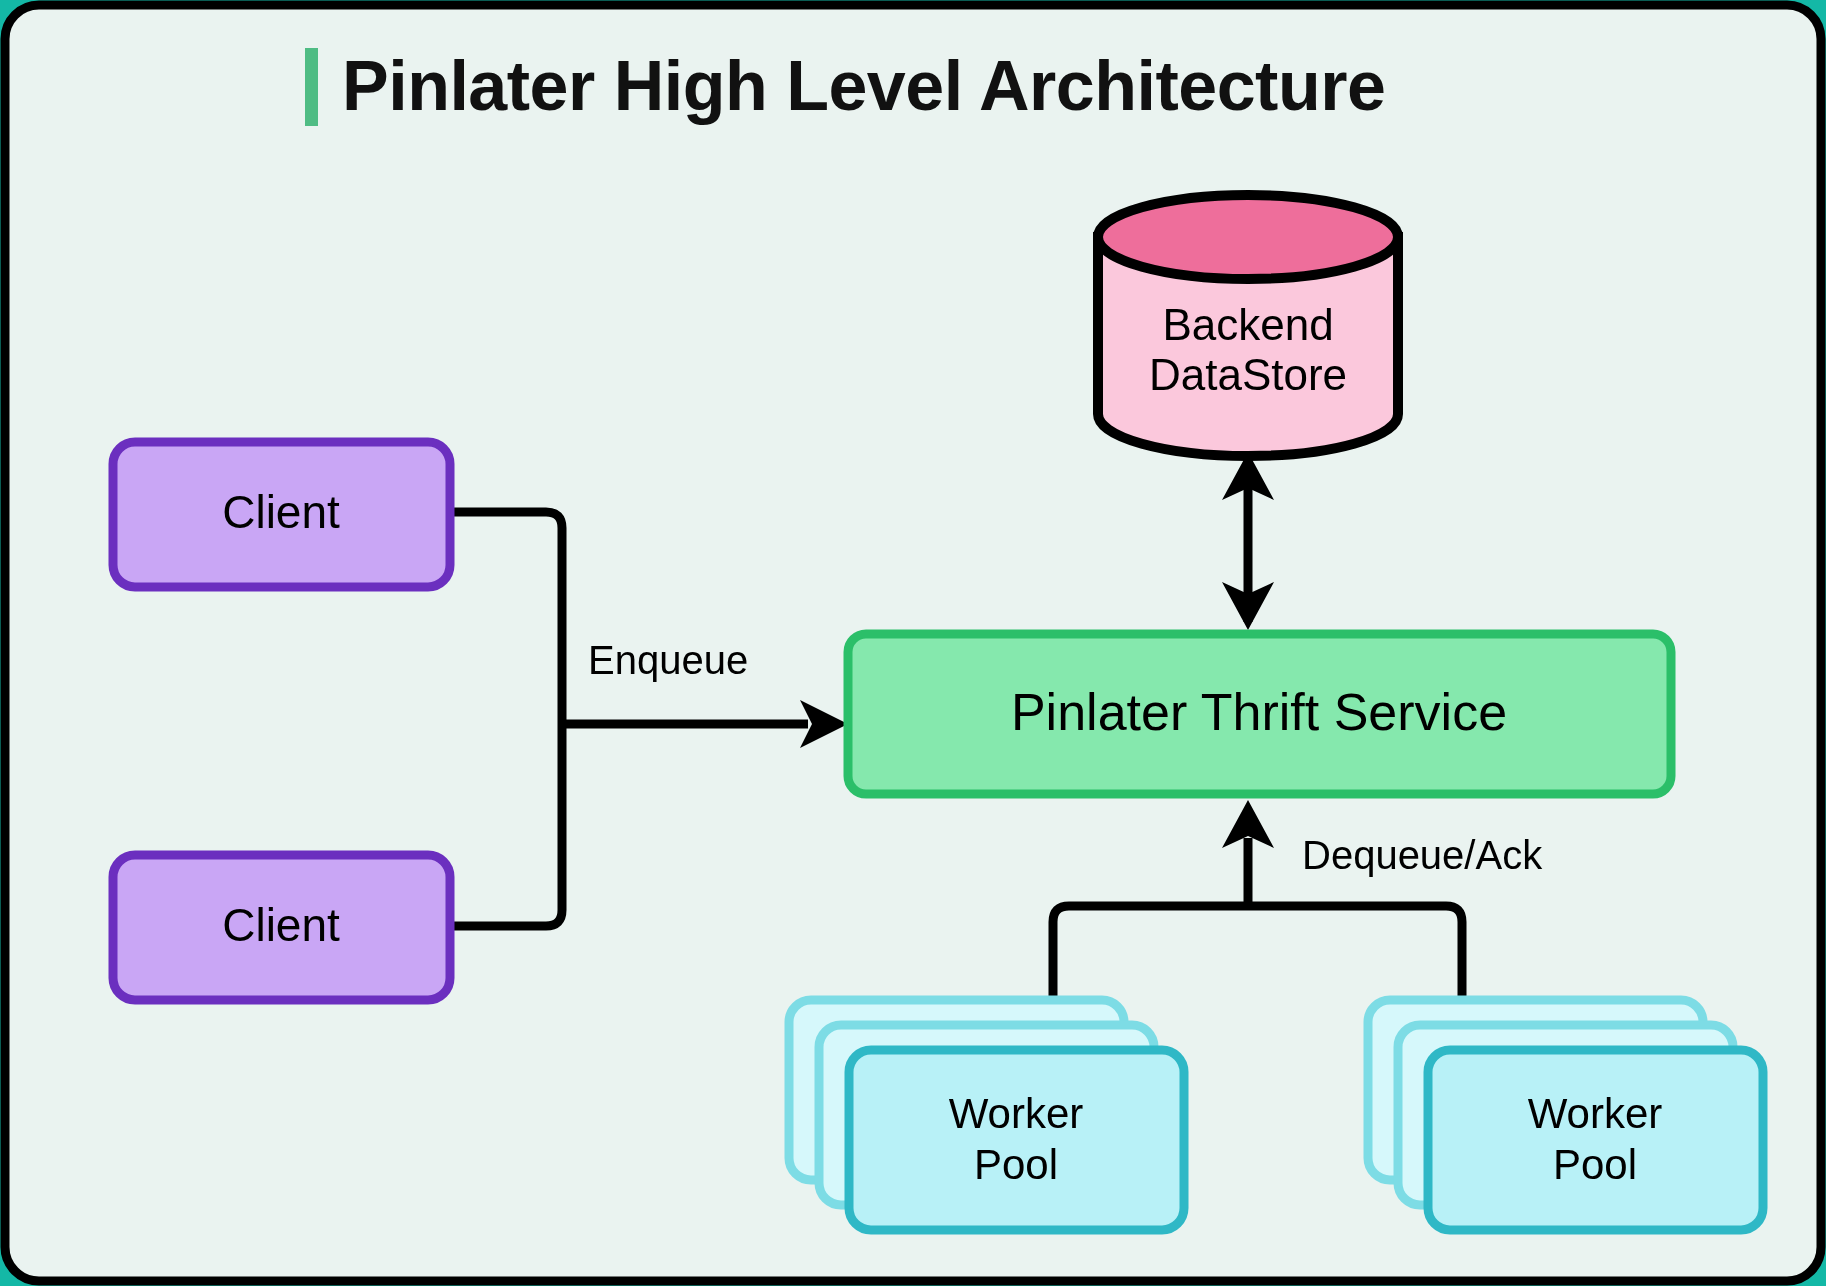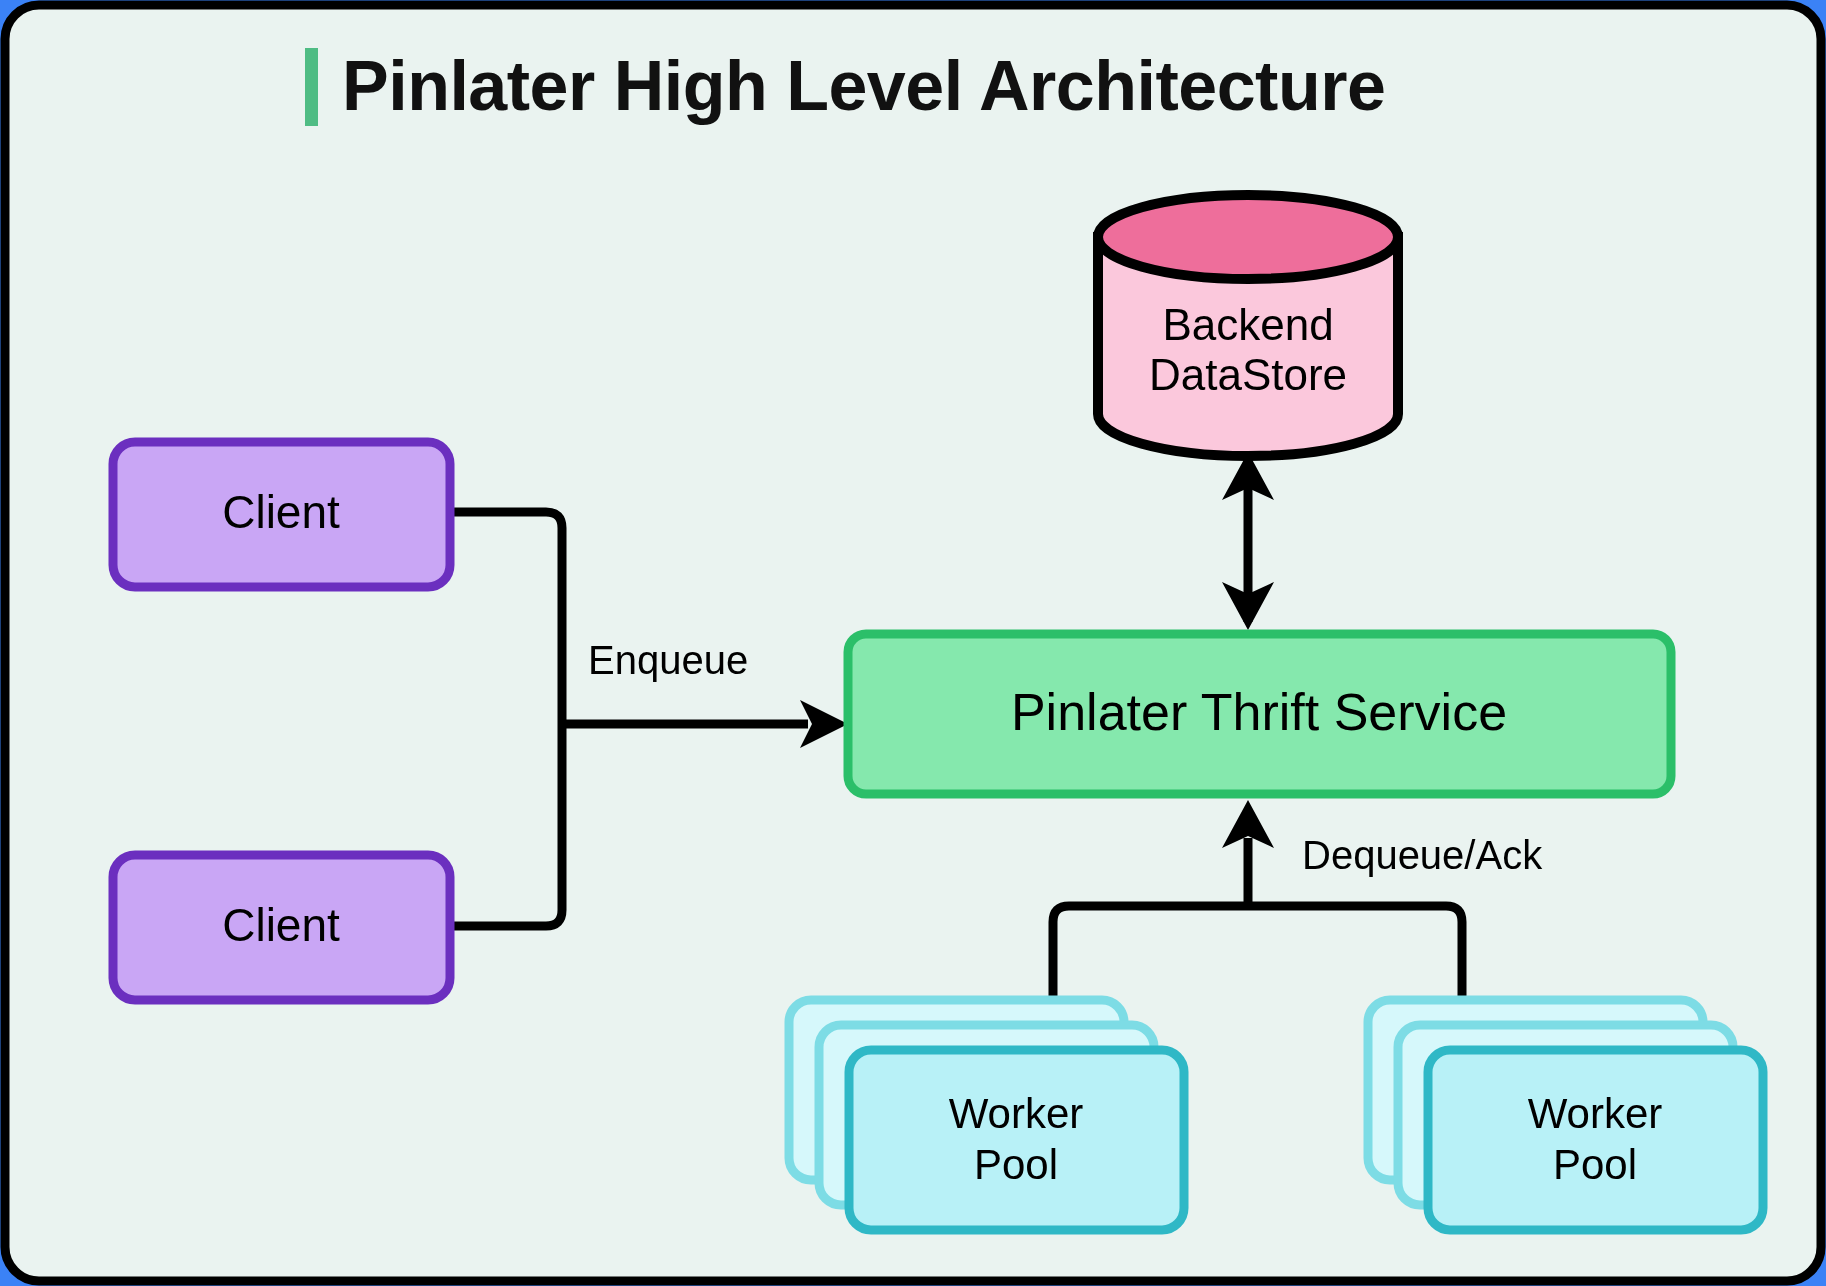--- a/index.html
+++ b/index.html
@@ -7,21 +7,21 @@
     padding: 0;
     background: #ffffff;
   }
   body {
     font-family: "Liberation Sans", sans-serif;
   }
   #canvas {
     position: relative;
     width: 1826px;
     height: 1286px;
-    background: #3b82f6;
+    background: #14b8a6;
     overflow: hidden;
   }
   #diagram-svg {
     position: absolute;
     top: 0;
     left: 0;
     width: 1826px;
     height: 1286px;
     display: block;
   }

